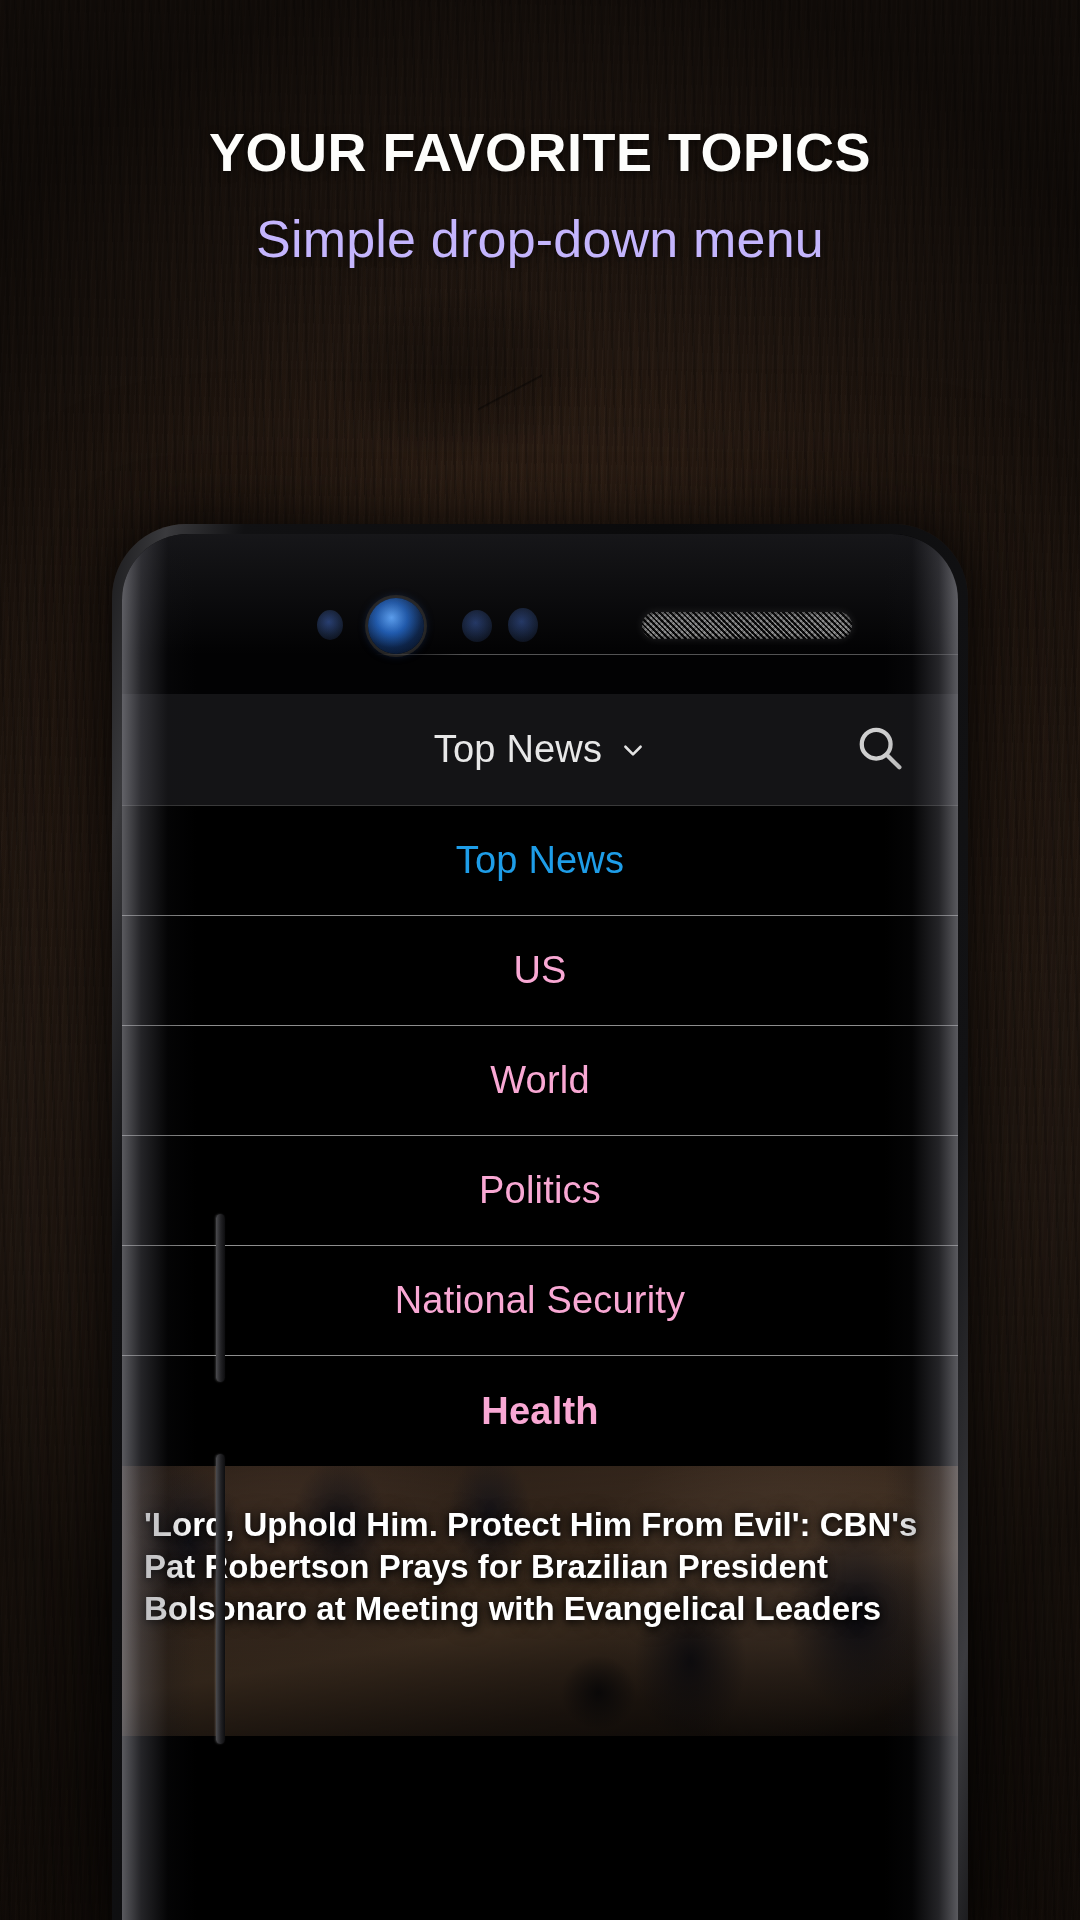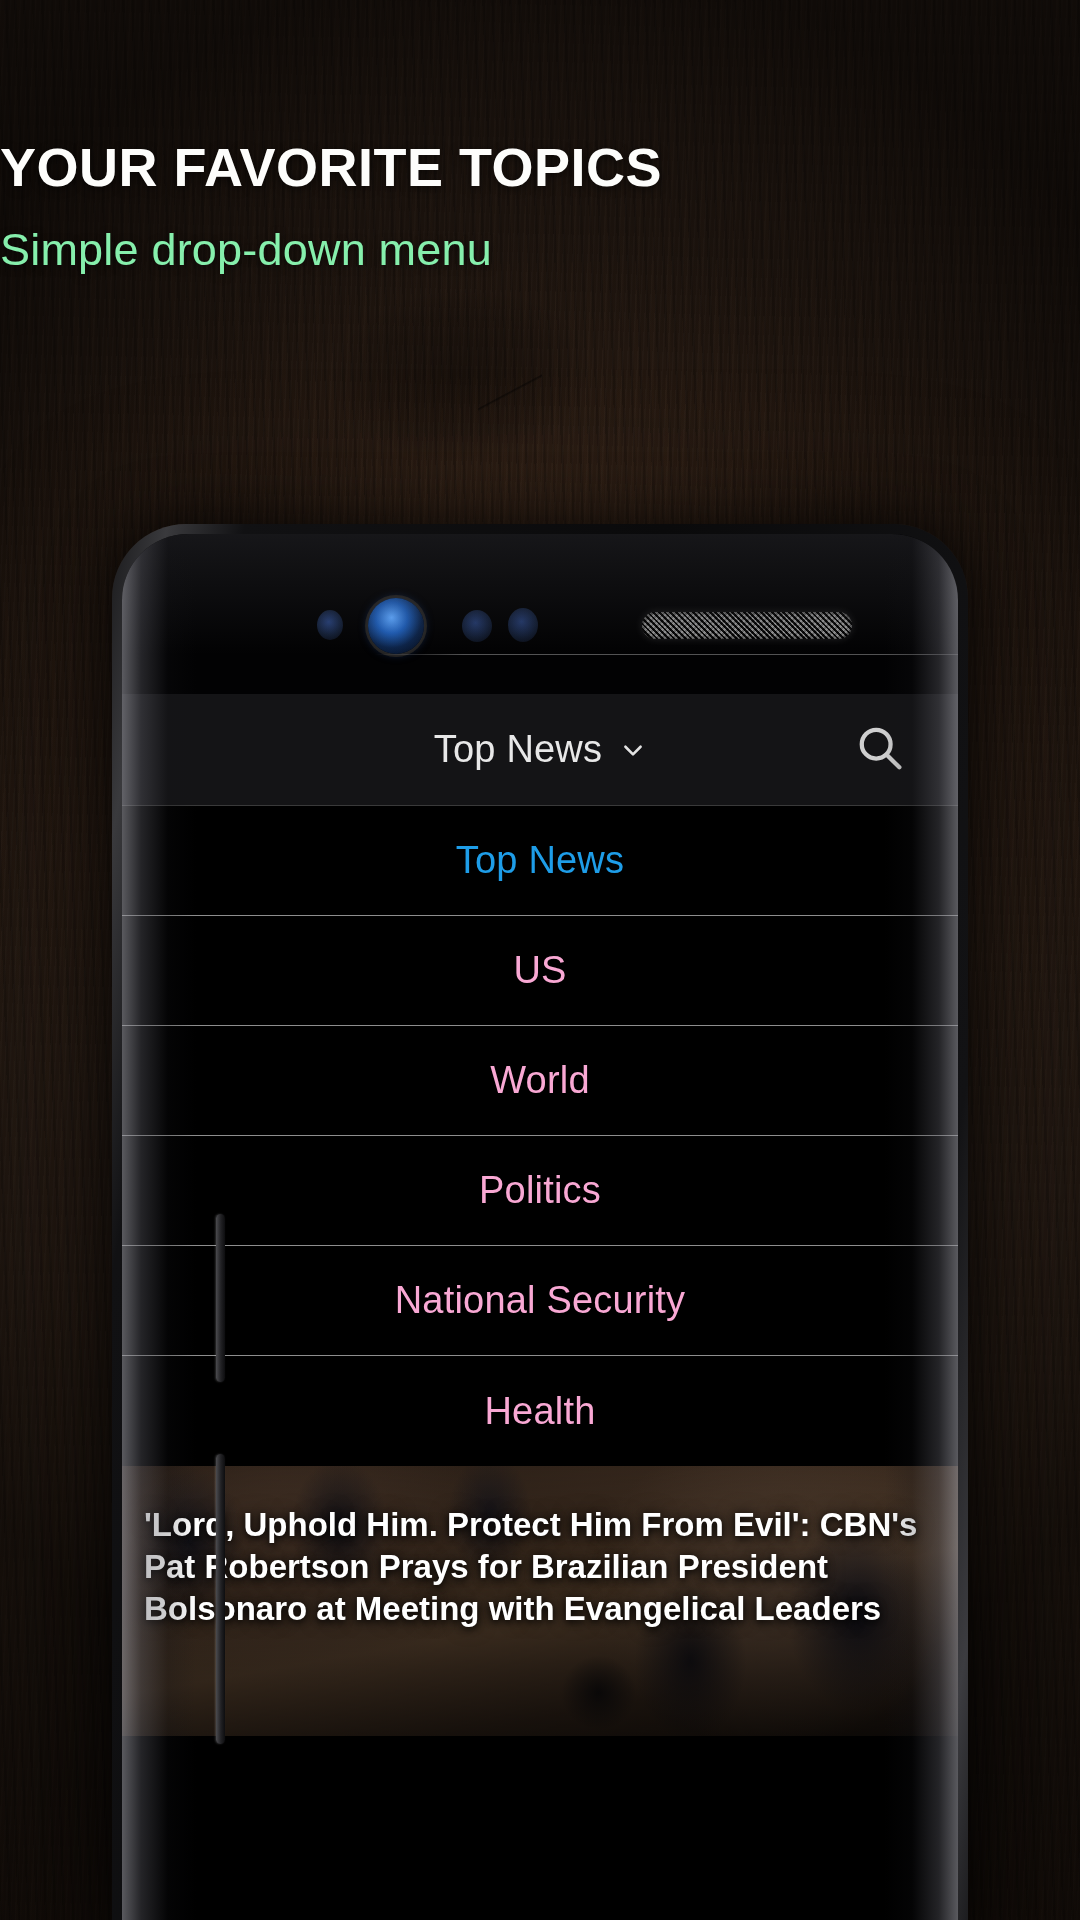--- a/index.html
+++ b/index.html
@@ -38,31 +38,31 @@
     transform:rotate(-4deg);
   }
   .bg-crack{
     position:absolute; left:478px; top:370px; width:64px; height:46px;
     background:
       linear-gradient(152deg, rgba(0,0,0,0) 47%, rgba(0,0,0,0.45) 49%, rgba(0,0,0,0) 52%);
   }
 
   
   .headline-block{
-    position:absolute; left:0; top:139px; width:1080px; 
+    position:absolute; left:0; top:124px; width:1080px; text-align:center;
     z-index:5;
   }
   .title{
     font-size:54px; font-weight:bold; letter-spacing:0.5px;
     color:#fdfdfb; line-height:1.05;
     text-shadow:0 2px 10px rgba(0,0,0,0.6);
   }
   .subtitle{
     margin-top:28px;
-    font-size:45px; font-weight:normal; color:#86efac;
+    font-size:52px; font-weight:normal; color:#c4b5fd;
     letter-spacing:0.2px;
     text-shadow:0 2px 9px rgba(0,0,0,0.55);
   }
 
   
   .phone{
     position:absolute; left:112px; top:524px;
     width:856px; height:1430px;
     border-radius:74px 74px 0 0;
     background:
@@ -142,21 +142,21 @@
     width:64px; height:64px; display:flex; align-items:center; justify-content:center;
   }
 
   .menu{ background:#000; }
   .menu-item{
     height:110px; display:flex; align-items:center; justify-content:center;
     border-bottom:1px solid #8e8e8e;
     font-size:38px; color:#f9a8d4; letter-spacing:0.2px;
   }
   .menu-item.active{ color:#1e9de8; }
-  .menu-item.last{ border-bottom:none; }
+  .menu-item.last{ border-bottom:none;font-weight:bold; }
 
   
   .feature{
     position:relative; height:270px; overflow:hidden;
     background:
       radial-gradient(ellipse 300px 200px at 20% 30%, #5c4434 0%, rgba(0,0,0,0) 70%),
       radial-gradient(ellipse 260px 220px at 78% 45%, #6a5240 0%, rgba(0,0,0,0) 72%),
       linear-gradient(170deg,#2f2219 0%,#4a3627 30%,#6b5038 55%,#3a2a1e 78%,#1d150f 100%);
   }
   .feature::before{

